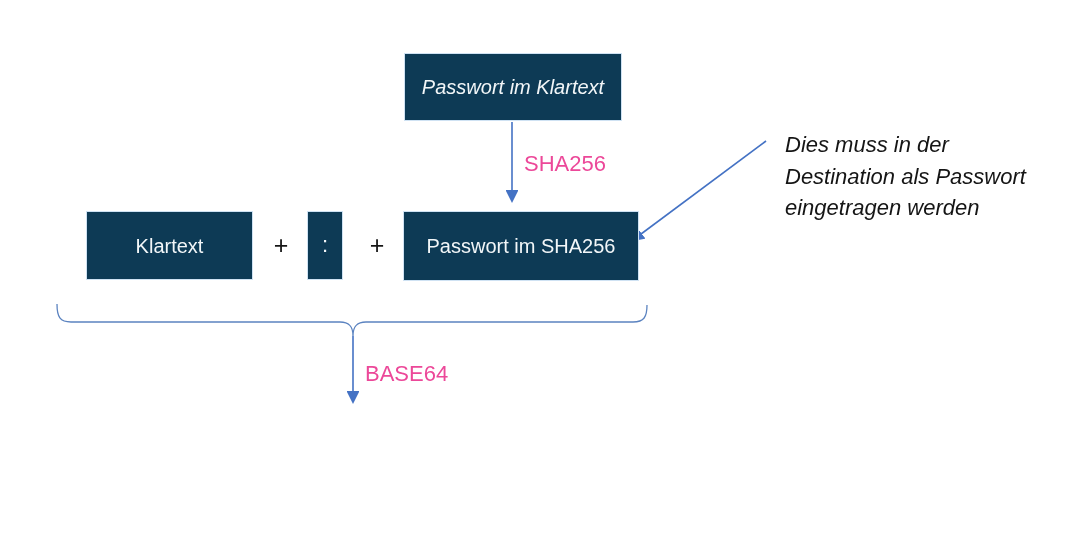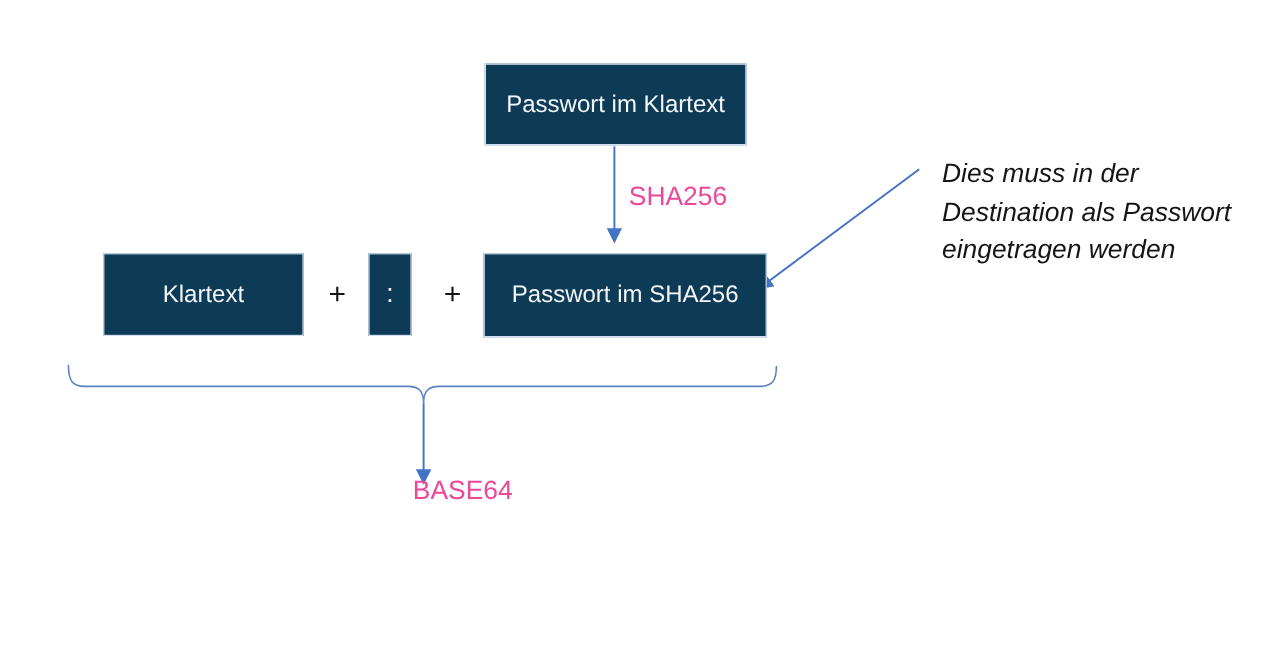--- a/index.html
+++ b/index.html
@@ -28,21 +28,21 @@
     color: #f2f6f8;
     display: flex;
     align-items: center;
     justify-content: center;
     text-align: center;
     font-size: 20px;
     line-height: 1.4;
     padding: 4px 10px;
   }
 
-  .node-top      { left: 404px; top: 53px;  width: 218px; height: 68px; }
+  .node-top      { left: 404px; top: 53px;  width: 218px; height: 68px; font-style: italic; }
   .node-username { left: 86px;  top: 211px; width: 167px; height: 69px; }
   .node-colon    { left: 307px; top: 211px; width: 36px;  height: 69px; padding: 0; font-size: 22px; }
   .node-sha      { left: 403px; top: 211px; width: 236px; height: 70px; }
   .node-auth     { left: 274px; top: 414px; width: 185px; height: 71px; }
 
   .plus {
     position: absolute;
     width: 24px;
     text-align: center;
     color: #151515;
@@ -52,21 +52,21 @@
   .plus-1 { left: 269px; top: 231px; }
   .plus-2 { left: 365px; top: 231px; }
 
   .op-label {
     position: absolute;
     color: #ec4899;
     font-size: 22px;
     white-space: nowrap;
   }
   .label-sha256 { left: 524px; top: 151px; }
-  .label-base64 { left: 344px; top: 361px; margin-top: 35px; }
+  .label-base64 { left: 365px; top: 361px; }
 
   .annotation {
     position: absolute;
     left: 785px;
     top: 129px;
     width: 290px;
     color: #151515;
     font-size: 22px;
     font-style: italic;
     line-height: 31.5px;

